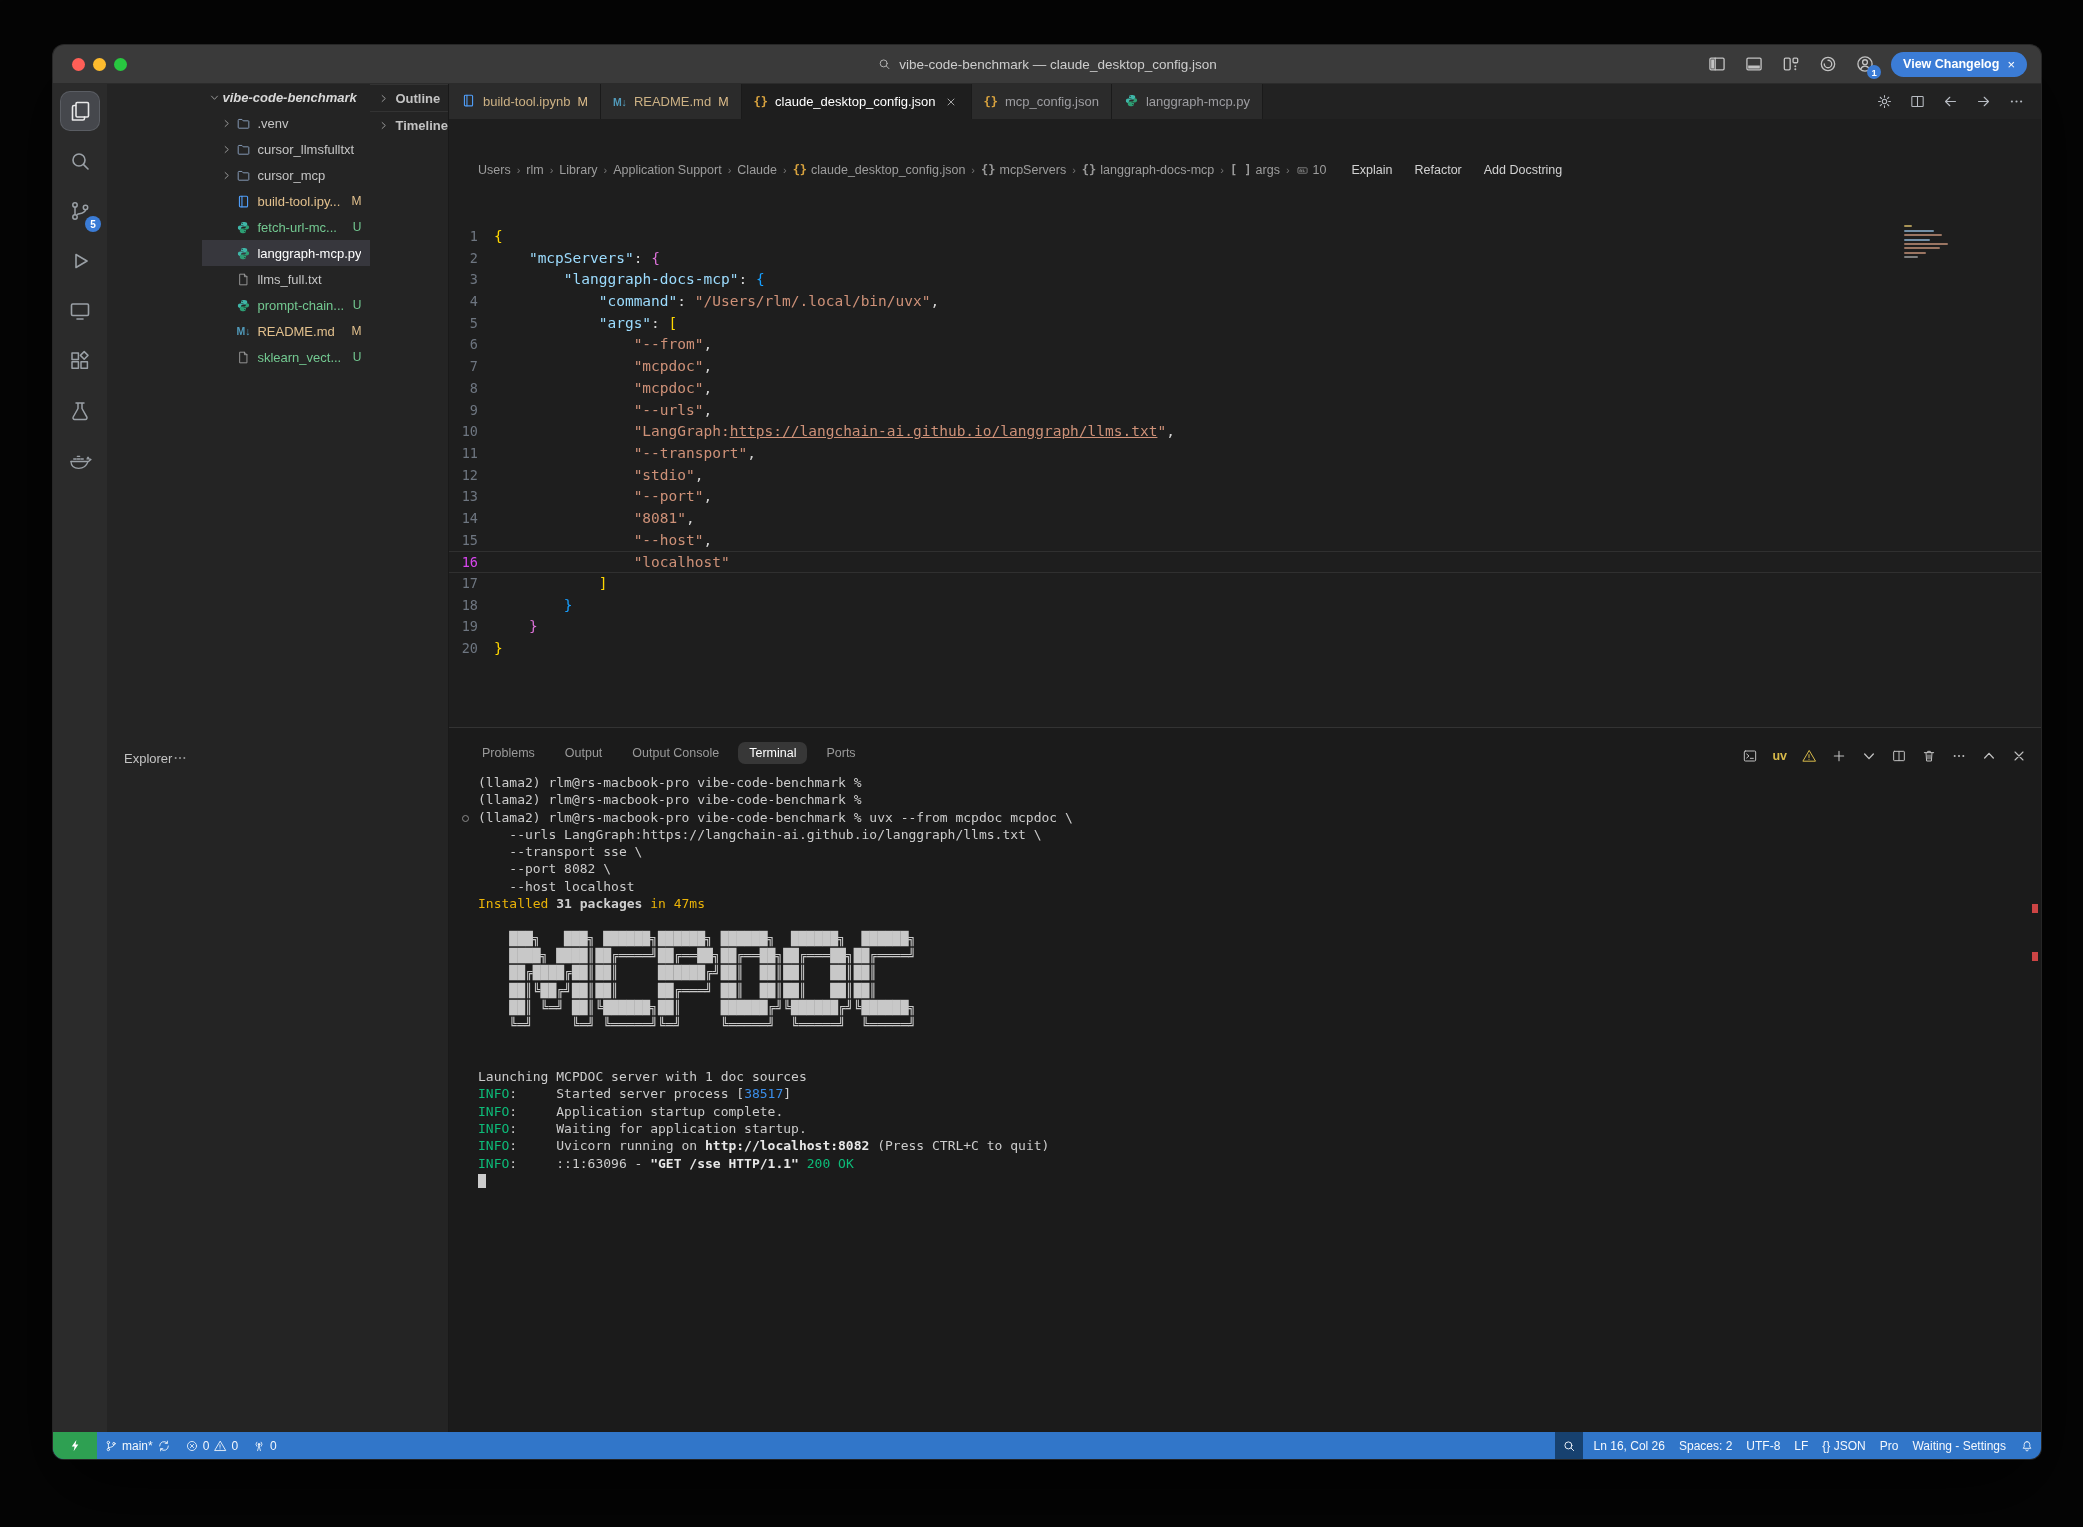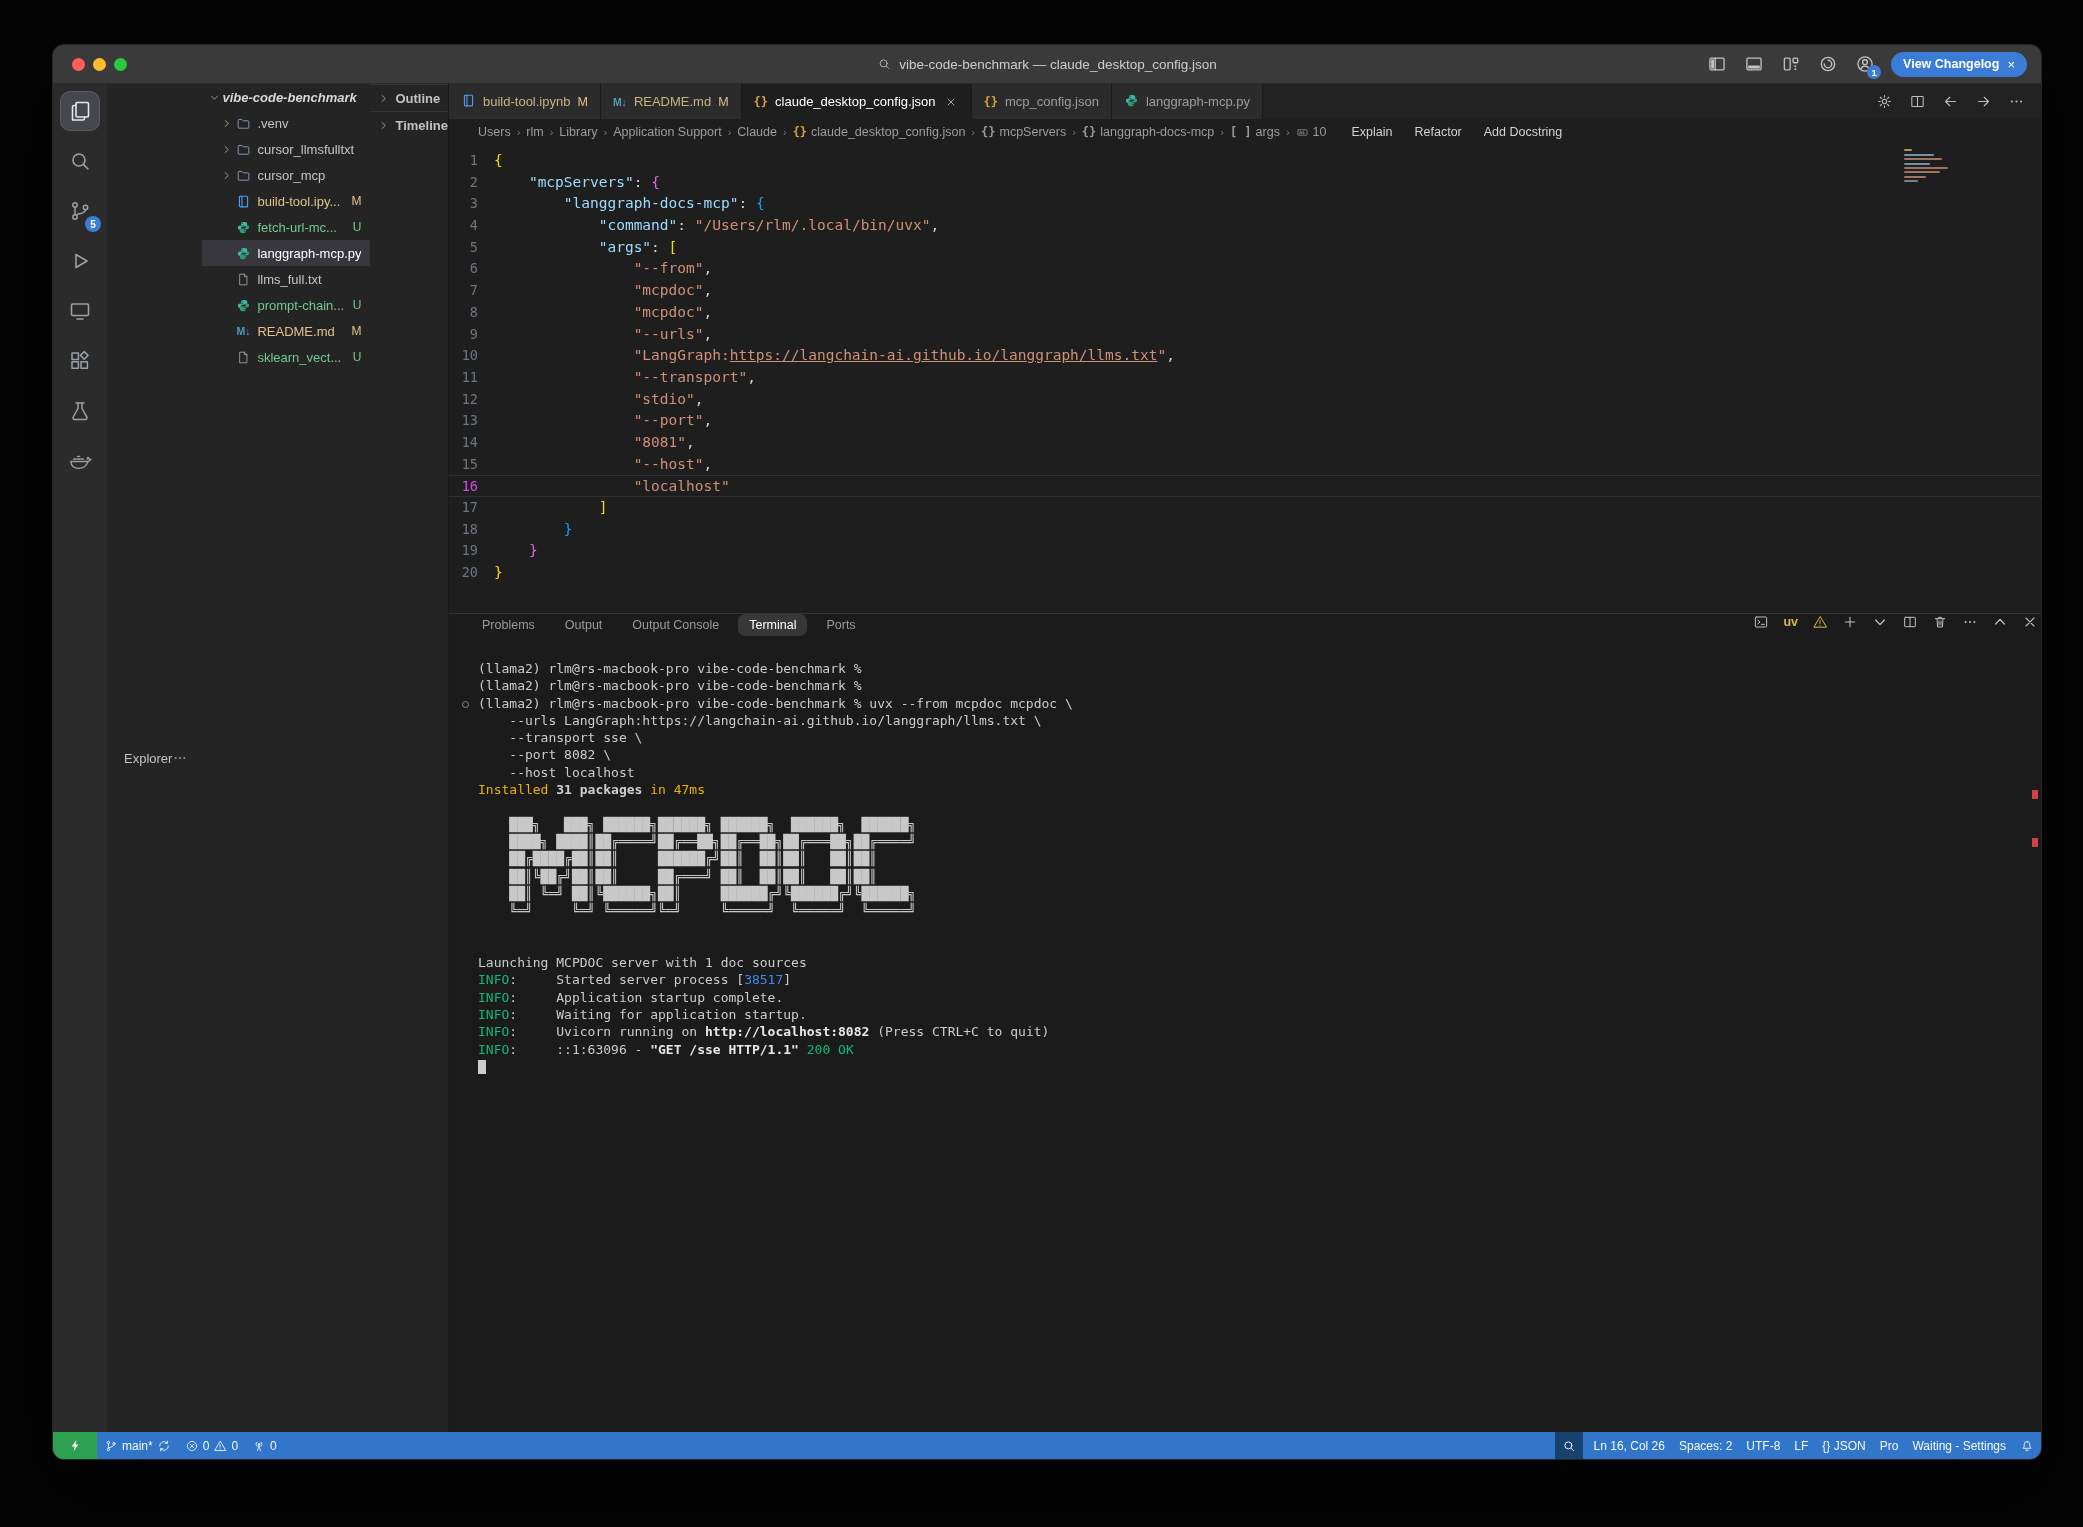--- a/index.html
+++ b/index.html
@@ -62,21 +62,21 @@
   .mod, .mod .lbl { color:#e2c08d; } .mod .gitbadge{color:#e2c08d;}
   .unt, .unt .lbl { color:#73c991; } .unt .gitbadge{color:#73c991;}
   .row.sel .lbl { color:#fff; }
   .icon.c-folder{color:#8aa0bd}.icon.c-blue{color:#4f9cf5}.icon.c-gray{color:#9a9a9a}
   .sb-sections { flex:0 0 auto; }
   .sb-section { height:27px; border-top:1px solid #333; display:flex; align-items:center;
     gap:6px; padding-left:8px; color:#c3c3c3; font-size:13px; font-weight:700; }
   .sb-section svg { width:11px; height:11px; color:#a0a0a0; }
 
   
-  .main { flex:1; display:flex; flex-direction:column; min-width:0; background:#1e1e1e; }
+  .main { flex:1; display:flex; flex-direction:column; min-width:0; background:#1e1e1e;gap:38px; }
   .tabbar { flex:0 0 35px; background:#222; display:flex; align-items:stretch; }
   .tabs { display:flex; }
   .tab { display:flex; align-items:center; gap:7px; padding:0 12px; background:#2b2b2b;
     border-right:1px solid #1a1a1a; color:#9d9da1; font-size:13px; white-space:nowrap; }
   .tab.active { background:#1e1e1e; color:#fff; }
   .tab .ficon svg { width:15px; height:15px; }
   .tab .tbadge { color:#e2c08d; font-size:12.5px; }
   .tab.mod-tab { color:#ccb184; }
   .tab .tclose { color:#c8c8c8; width:16px; height:16px; display:flex; align-items:center;
     justify-content:center; }
@@ -111,21 +111,21 @@
   .minimap div:nth-child(3){width:38px;background:#a97f6a}
   .minimap div:nth-child(4){width:26px;background:#7e9cb5}
   .minimap div:nth-child(5){width:44px;background:#a97f6a}
   .minimap div:nth-child(6){width:36px;background:#a97f6a}
   .minimap div:nth-child(7){width:22px;background:#a97f6a}
   .minimap div:nth-child(8){width:14px;background:#8a8a8a}
 
   
   .panel { position:relative; flex:1; border-top:1px solid #333; background:#1b1b1b;
     display:flex; flex-direction:column; min-height:0; }
-  .panel-header { flex:0 0 36px; display:flex; align-items:flex-start; padding:0 3px 0 22px; }
+  .panel-header { flex:0 0 36px; display:flex; align-items:flex-end; padding:0 14px 0 22px; }
   .p-tabs { display:flex; gap:8px; }
   .p-tab { padding:4px 11px; border-radius:7px; color:#9a9a9a; font-size:12.5px; }
   .p-tab.active { background:#373737; color:#fff; }
   .p-actions { margin-left:auto; display:flex; align-items:center; gap:14px; color:#c0c0c0; }
   .p-actions .icon svg { width:16px; height:16px; }
   .uv-label { color:#d7ba4a; font-size:12.5px; font-weight:600; }
   .icon.warn { color:#d7ba4a; }
   .terminal { flex:1; padding:10px 0 0 29px; overflow:hidden; }
   .t-line { min-height:17.3px; line-height:17.3px; white-space:pre;
     font-family:"DejaVu Sans Mono", monospace; font-size:13px; color:#cccccc; }

